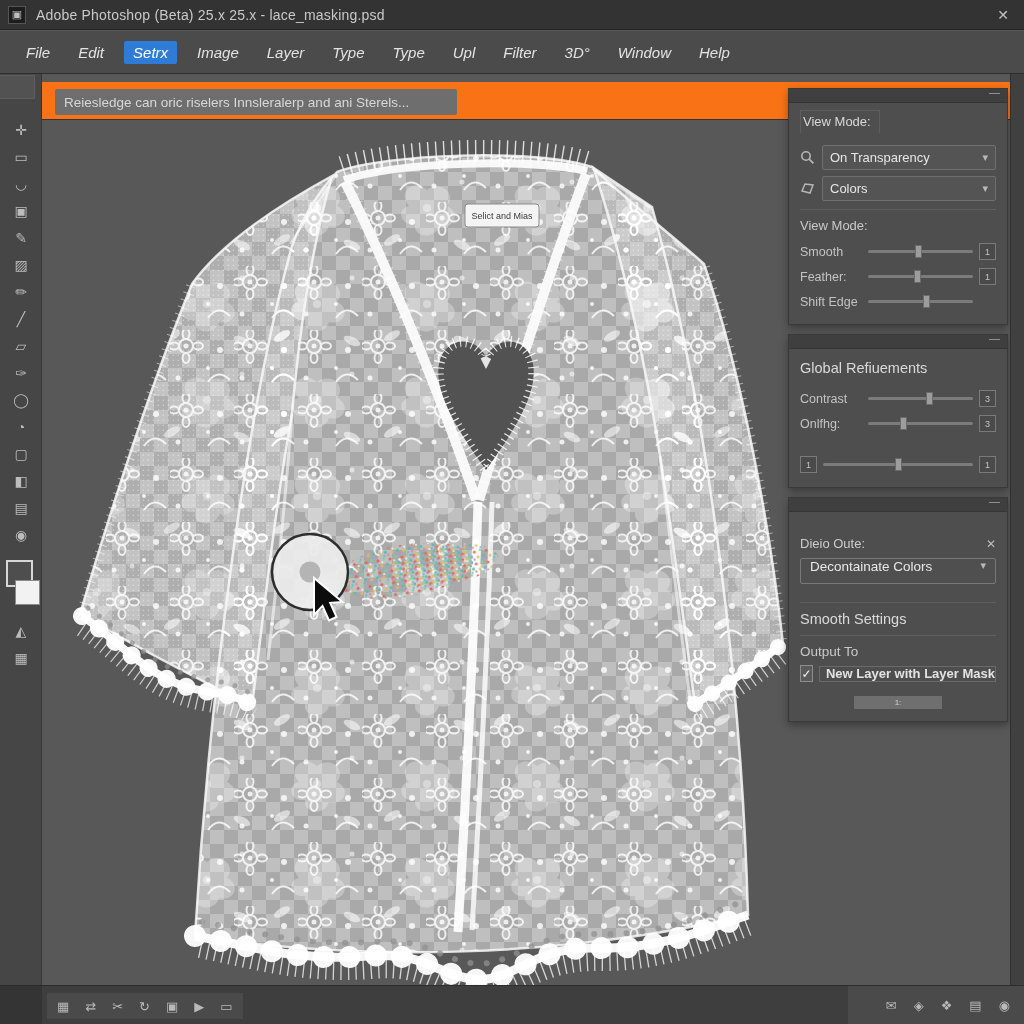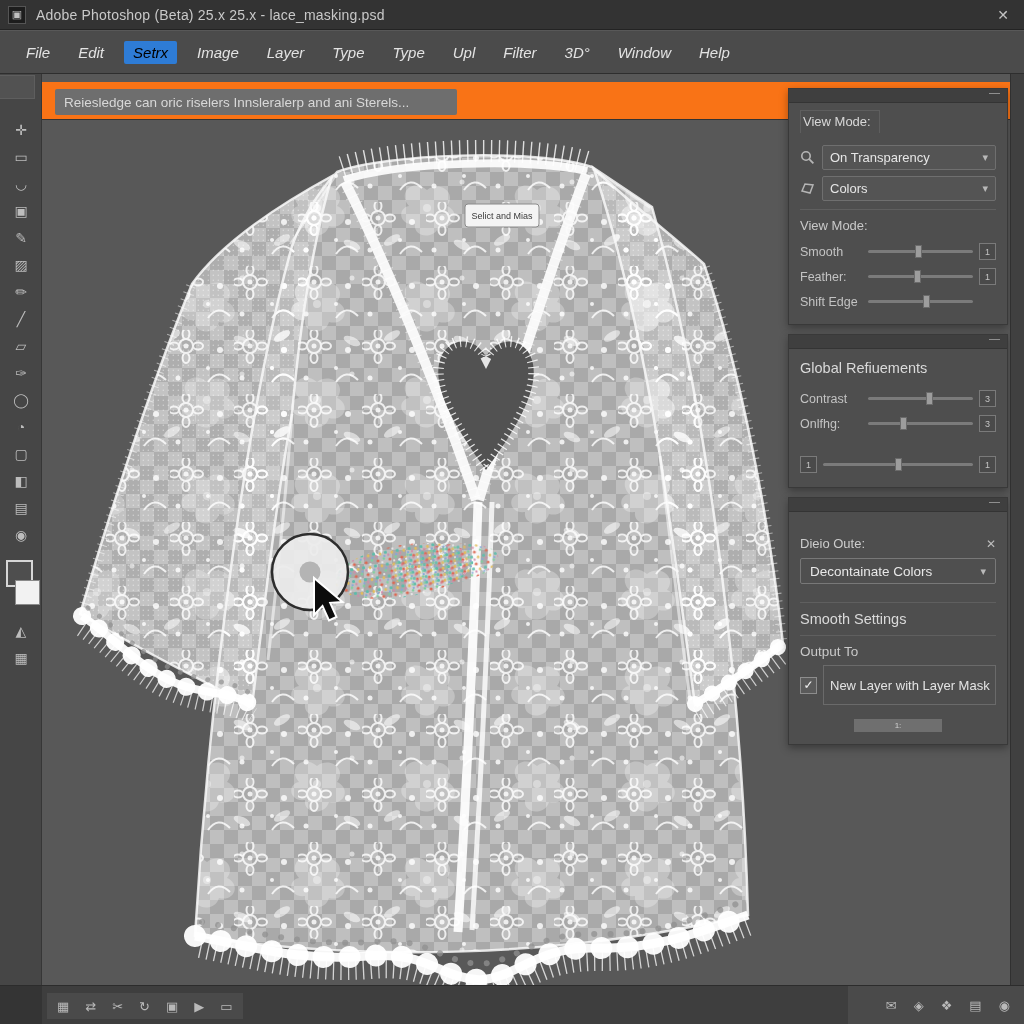--- a/index.html
+++ b/index.html
@@ -13,21 +13,21 @@
   .app-icon { width:18px; height:18px; margin-left:8px; background:#1d1d1d; color:#bfbfbf;
     font-size:11px; display:flex; align-items:center; justify-content:center; border:1px solid #555; }
   .title-text { margin-left:10px; font-size:14px; color:#c9c9c9; letter-spacing:.2px; }
   .close-btn { position:absolute; right:10px; top:4px; width:22px; height:22px; color:#c3c3c3;
     font-size:14px; display:flex; align-items:center; justify-content:center; cursor:default; }
 
   
   .menubar { position:absolute; left:0; top:31px; width:1024px; height:43px; background:#4b4b4b;
     border-bottom:1px solid #2e2e2e; display:flex; align-items:center; padding-left:12px; }
   .menu-item { font-size:15px; color:#e3e3e3; padding:3px 14px; white-space:nowrap;font-style:italic; }
-  .menu-item.active { background:#2e7cd6; color:#000000; border-radius:2px; padding:3px 9px; margin:0 6px; }
+  .menu-item.active { background:#2e7cd6; color:#ffffff; border-radius:2px; padding:3px 9px; margin:0 6px; }
 
   
   .toolbar { position:absolute; left:0; top:74px; width:42px; height:911px; background:#464646;
     border-right:1px solid #363636; }
   .toolbar-tab { position:absolute; left:0; top:1px; width:35px; height:24px; background:#525252;
     border:1px solid #5e5e5e; border-left:none; }
   .tool { position:absolute; left:0; width:42px; height:24px; color:#bdbdbd; font-size:14px;
     display:flex; align-items:center; justify-content:center; }
   .swatch-fg { position:absolute; left:6px; top:486px; width:27px; height:27px; background:#4e4e4e;
     border:2px solid #d6d6d6; }
@@ -62,27 +62,27 @@
   .srow { display:flex; align-items:center; height:25px; }
   .slabel { width:62px; font-size:12.5px; color:#c3c3c3; white-space:nowrap; }
   .strack { position:relative; flex:1; height:3px; background:#7b7b7b; border-radius:2px; margin:0 6px; }
   .sthumb { position:absolute; top:-5px; width:7px; height:13px; background:#9d9d9d; border:1px solid #6a6a6a; }
   .sval { width:17px; height:17px; border:1px solid #7a7a7a; background:#4a4a4a; color:#c4c4c4;
     font-size:9px; display:flex; align-items:center; justify-content:center; }
   .sval.hidden { visibility:hidden; }
   .outhead { display:flex; align-items:center; font-size:13px; color:#cccccc; margin:17px 0 7px 0; }
   .outhead .x { margin-left:auto; color:#bdbdbd; font-size:12px; }
   .outdd { height:26px; border:1px solid #787878; background:#4f4f4f; border-radius:2px; display:flex;
-    align-items:center; padding:0 9px; font-size:13.5px; color:#e8e8e8; margin-bottom:4px; }
+    padding:0 9px; font-size:13.5px; color:#e8e8e8; margin-bottom:4px; }
   .outdd .chev { margin-left:auto; color:#b9b9b9; font-size:11px; }
   .chkrow { display:flex; align-items:center; margin-top:5px; }
   .cbx { width:17px; height:17px; background:#5a5a5a; border:1px solid #8d8d8d; color:#f2f2f2;
     font-size:12px; display:flex; align-items:center; justify-content:center; margin-right:6px; }
-  .chkfield { flex:1; height:40px; border:1px solid #6a6a6a; display:flex; align-items:center;
-    padding-left:6px; font-size:13px; color:#e3e3e3; white-space:nowrap; }
+  .chkfield { flex:1; height:16px; border:1px solid #6a6a6a; display:flex; align-items:center;
+    padding-left:6px; font-size:13px; color:#e3e3e3; white-space:nowrap;font-weight:bold; }
   .okbtn { width:88px; height:13px; background:#6f6f6f; margin:14px auto 2px auto; font-size:8px;
     color:#d2d2d2; display:flex; align-items:center; justify-content:center; }
 
   .right-strip { position:absolute; left:1010px; top:74px; width:14px; height:911px; background:#404040;
     border-left:1px solid #303030; }
 
   
   .statusbar { position:absolute; left:0; top:985px; width:1024px; height:39px; background:#3e3e3e;
     border-top:1px solid #2c2c2c; }
   .statusbar .tb-foot { position:absolute; left:0; top:0; width:42px; height:39px; background:#343434; }

